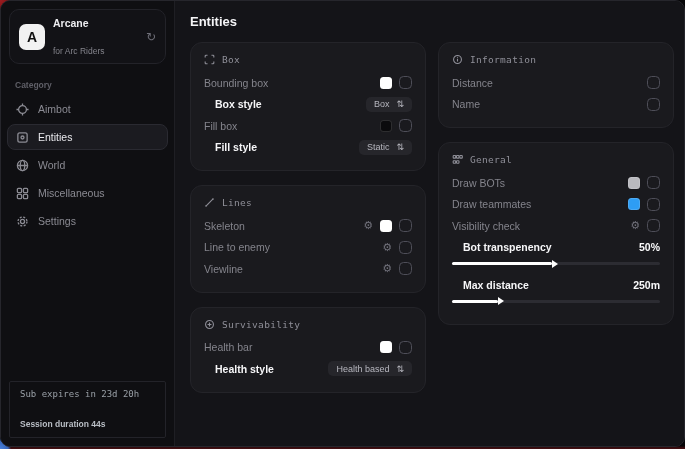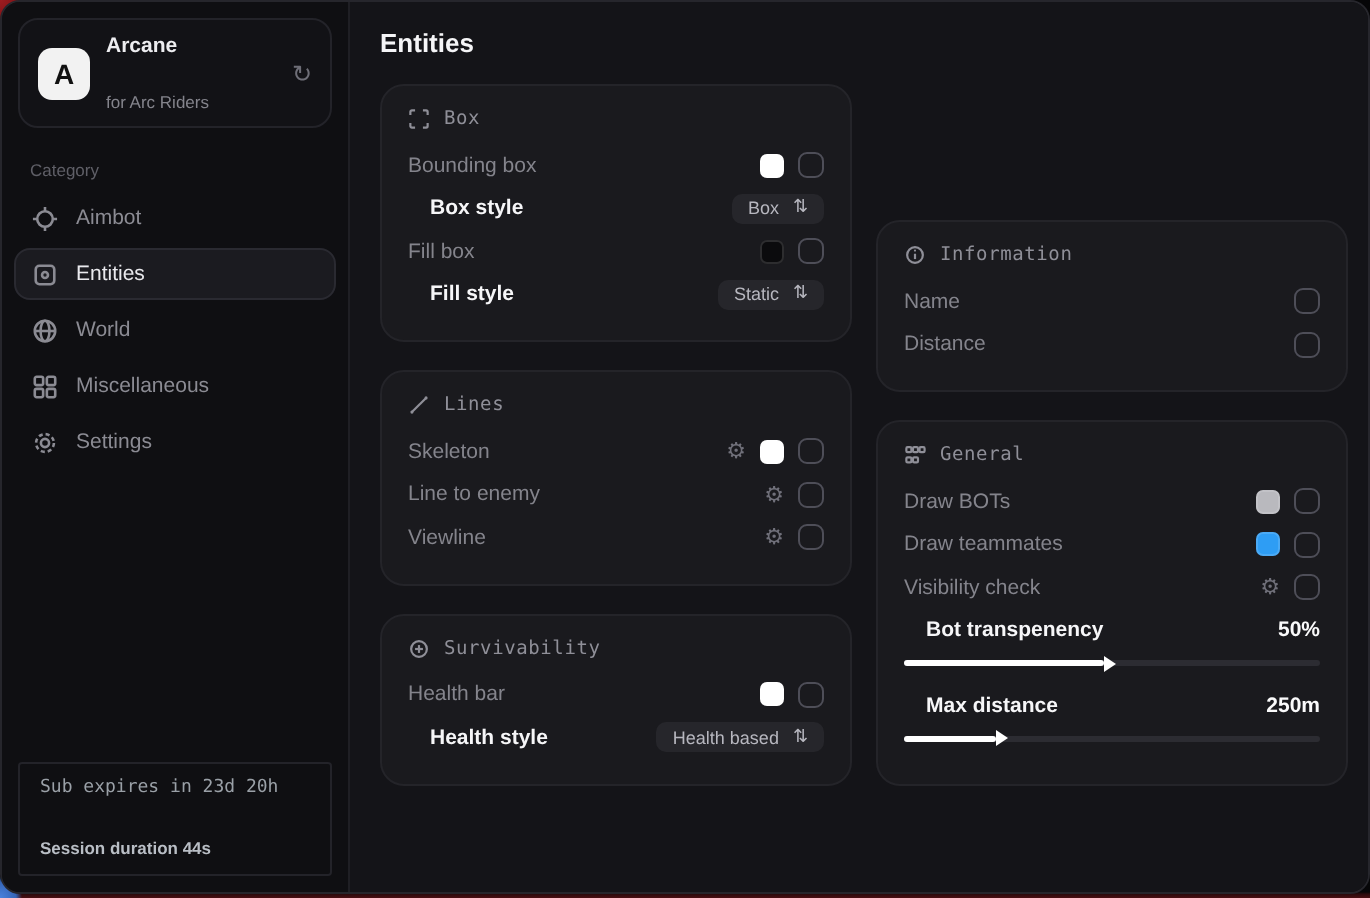--- a/index.html
+++ b/index.html
@@ -28,39 +28,39 @@
   }
   .brand-logo {
     width:26px; height:26px; border-radius:7px; background:#f2f2f2; color:#111;
     font-weight:bold; font-size:14px; display:flex; align-items:center; justify-content:center;
     flex:none;
   }
   .brand-text { flex:1; min-width:0; }
   .brand-name { color:#ededf0; font-size:10.5px; font-weight:bold; }
   .brand-sub { color:#84848c; font-size:8.5px; margin-top:17px; }
   .brand-action { color:#6e6e77; font-size:12px; cursor:pointer; flex:none; }
-  .category-label { color:#5f5f67; font-size:8.5px; margin:16px 0 6px 14px; }
+  .category-label { color:#5f5f67; font-size:8.5px; margin:16px 0 6px 14px;font-weight:bold; }
   .nav { display:flex; flex-direction:column; gap:2px; padding:0 6px; }
   .nav-item {
     display:flex; align-items:center; gap:9px; height:26px; padding:0 8px;
     border-radius:8px; color:#8b8b93; font-size:10.5px; border:1px solid transparent;
     cursor:pointer;
   }
   .nav-item.selected { background:#1b1b20; border-color:#2a2a31; color:#e9e9ed; }
   .nav-item svg { flex:none; }
   .sidebar-spacer { flex:1; }
   .sub-card {
     margin:0 8px; padding:7px 10px 8px 10px; border:1px solid #232329; border-radius:2px;
   }
   .sub-line1 { font-family:"DejaVu Sans Mono", monospace; font-size:9px; color:#9aa0a7; }
   .sub-line2 { font-size:8.5px; font-weight:bold; color:#b9bec5; margin-top:20px; }
   
   .main { flex:1; background:#141418; padding:13px 14px 0 15px; overflow:hidden; }
   .page-title { color:#f5f5f7; font-size:13px; font-weight:bold; margin-bottom:13px; }
-  .columns { display:flex; gap:12px; align-items:flex-end; }
+  .columns { display:flex; gap:12px; align-items:flex-start; }
   .col { width:236px; flex:none; display:flex; flex-direction:column; gap:14px; }
   .card {
     background:#1a1a1e; border:1px solid #242429; border-radius:12px;
     padding:11px 13px 12px 13px;
   }
   .card-header {
     display:flex; align-items:center; gap:7px; margin-bottom:7px;
     font-family:"DejaVu Sans Mono", monospace; font-size:9.5px; color:#8f8f98;
     letter-spacing:0.3px;
   }
@@ -297,28 +297,28 @@
           <div class="card-header">
             <svg class="icon" width="11" height="11" viewBox="0 0 14 14">
               <circle cx="7" cy="7" r="5"></circle>
               <line x1="7" y1="6.2" x2="7" y2="9.6"></line>
               <circle cx="7" cy="4.2" r="0.7" fill="#8f8f98" stroke="none"></circle>
             </svg>
             <span>Information</span>
           </div>
 
           <div class="row">
+            <span class="row-label">Distance</span>
+            <span class="row-right">
+              <span class="checkbox"></span>
+            </span>
+          </div>
+
+          <div class="row">
             <span class="row-label">Name</span>
-            <span class="row-right">
-              <span class="checkbox"></span>
-            </span>
-          </div>
-
-          <div class="row">
-            <span class="row-label">Distance</span>
             <span class="row-right">
               <span class="checkbox"></span>
             </span>
           </div>
         </div>
 
         <div class="card">
           <div class="card-header">
             <svg class="icon" width="11" height="11" viewBox="0 0 14 14">
               <rect x="1.5" y="2" width="3.2" height="3.2" rx="0.8"></rect>

